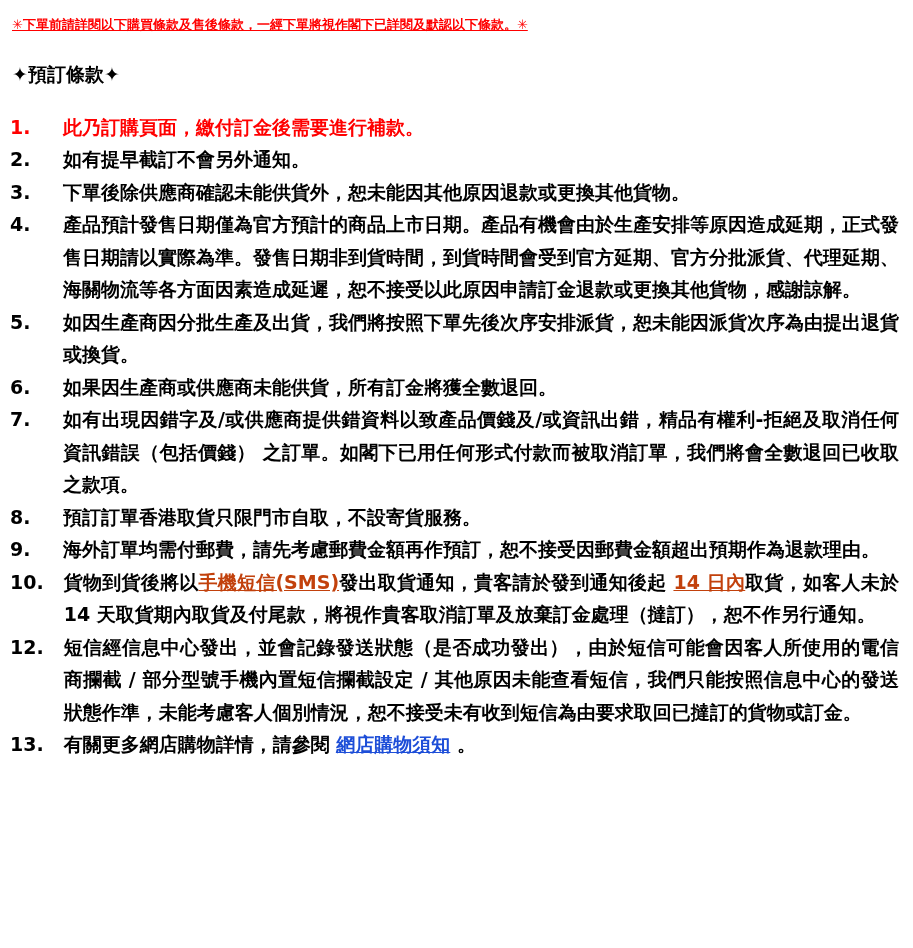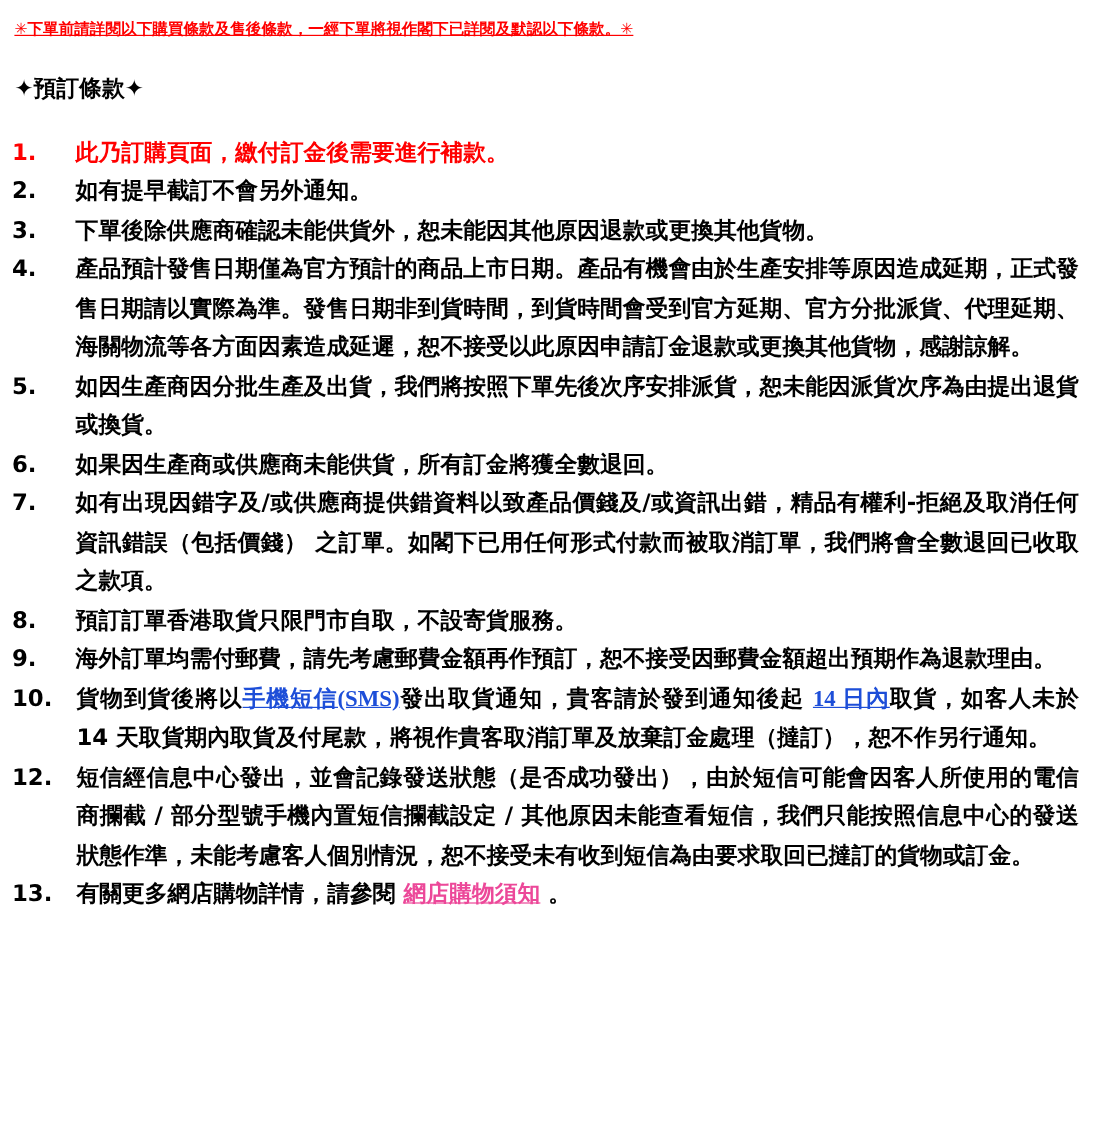--- a/index.html
+++ b/index.html
@@ -44,23 +44,23 @@
   .num {
     flex: 0 0 33px;
     text-align: left;
   }
   .text {
     flex: 1;
     text-align: justify;
     margin-left: 20px;
   }
   .red { color: #ff0000; }
-  .red-underline { color: #1d4ed8; text-decoration: underline; font-family: Liberation Serif, serif; }
+  .red-underline { color: #c2410c; text-decoration: underline; }
   a.link {
-    color: #ec4899;
+    color: #1d4ed8;
     text-decoration: underline;
     cursor: pointer;
     font-weight: 700;
   }
 </style>
 </head>
 <body>
 
 <div class="page">
   <div class="notice-title">✳下單前請詳閱以下購買條款及售後條款，一經下單將視作閣下已詳閱及默認以下條款。✳</div>

